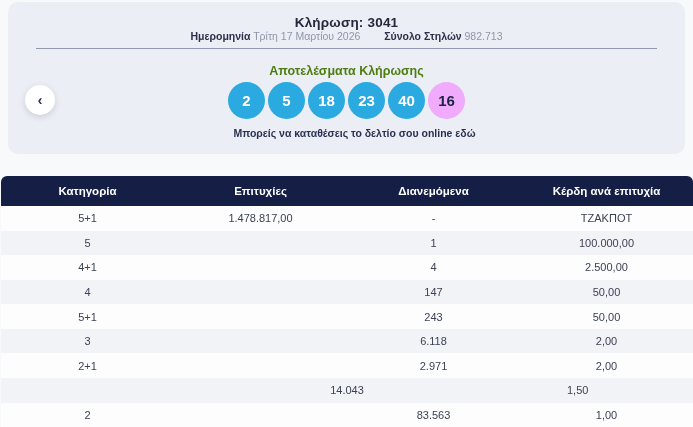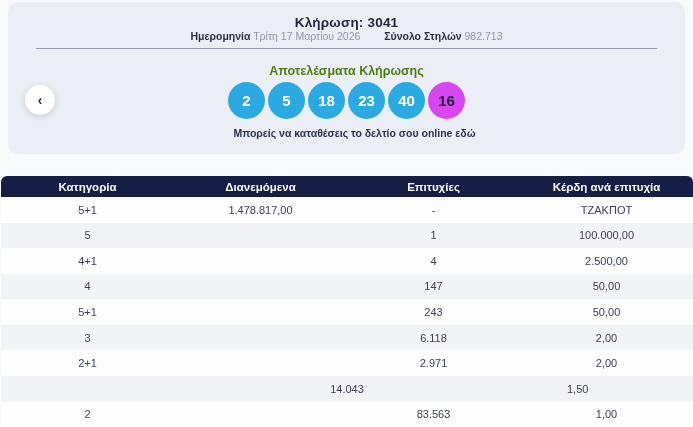--- a/index.html
+++ b/index.html
@@ -59,21 +59,21 @@
     border-radius: 50%;
     background: #2aaae1;
     color: #ffffff;
     font-size: 15px;
     font-weight: bold;
     display: flex;
     align-items: center;
     justify-content: center;
   }
   .ball.joker {
-    background: #d946ef;
+    background: #f0abfc;
     color: #1c2340;
   }
   .deposit-link {
     position: absolute;
     top: 125px; left: 16px; right: 0;
     text-align: center;
     font-size: 10.5px;
     font-weight: bold;
     color: #2a3150;
     cursor: pointer;
@@ -102,21 +102,21 @@
 
   
   .results-table {
     position: absolute;
     left: 1px; right: 0; top: 176px; bottom: 0;
     display: flex;
     flex-direction: column;
   }
   .t-header {
     display: flex;
-    height: 21px;
+    height: 30px;
     background: #151e45;
     border-radius: 6px 6px 0 0;
   }
   .t-header .cell {
     color: #ffffff;
     font-weight: bold;
     font-size: 11.5px;
   }
   .t-row { display: flex; flex: 1; text-align: right; }
   .t-row:nth-child(even) { background: #fdfdfe; }
@@ -158,22 +158,22 @@
   <div class="deposit-link">Μπορείς να καταθέσεις το δελτίο σου online εδώ</div>
 </div>
 
 <div class="prev-button">
   <span class="chevron">‹</span>
 </div>
 
 <div class="results-table">
   <div class="t-header">
     <div class="cell">Κατηγορία</div>
+    <div class="cell">Επιτυχίες</div>
     <div class="cell">Διανεμόμενα</div>
-    <div class="cell">Επιτυχίες</div>
     <div class="cell">Κέρδη ανά επιτυχία</div>
   </div>
 
   <div class="t-row">
     <div class="cell">5+1</div>
     <div class="cell">1.478.817,00</div>
     <div class="cell">-</div>
     <div class="cell">ΤΖΑΚΠΟΤ</div>
   </div>
   <div class="t-row">

